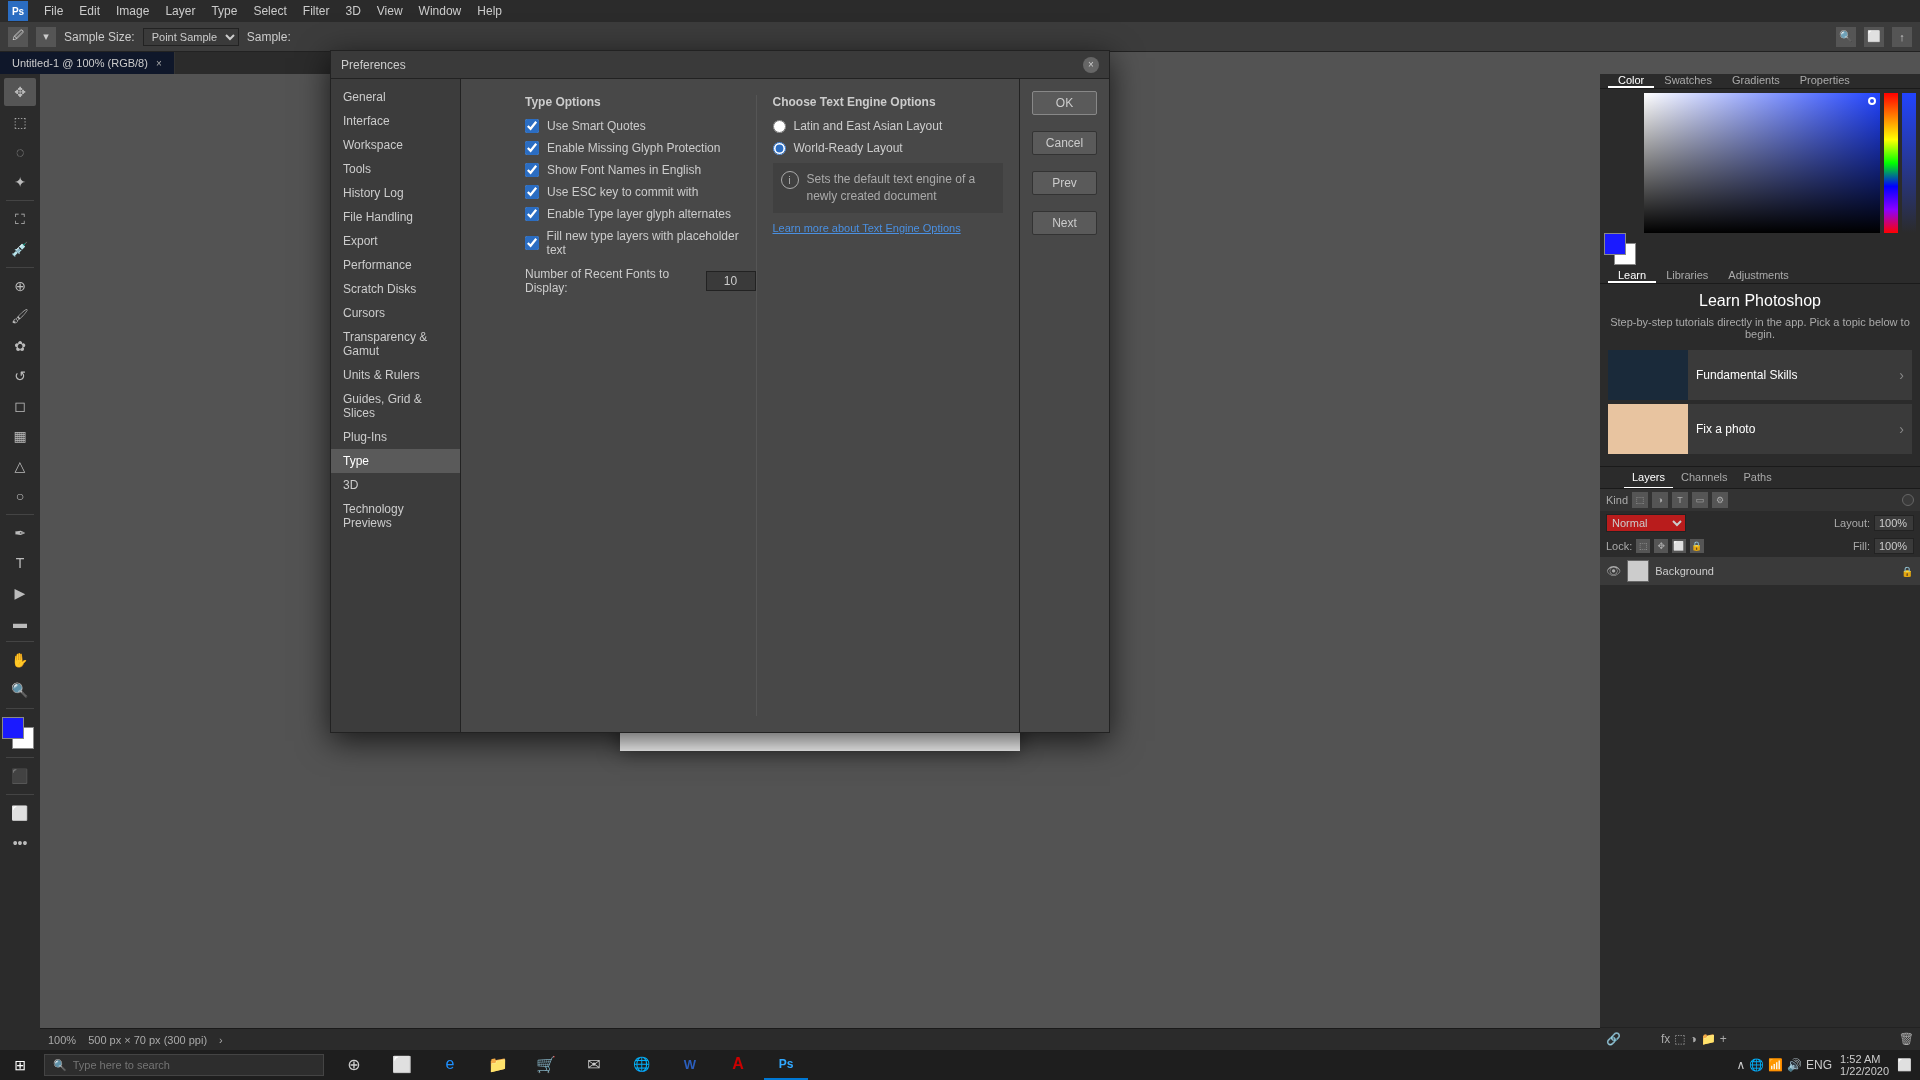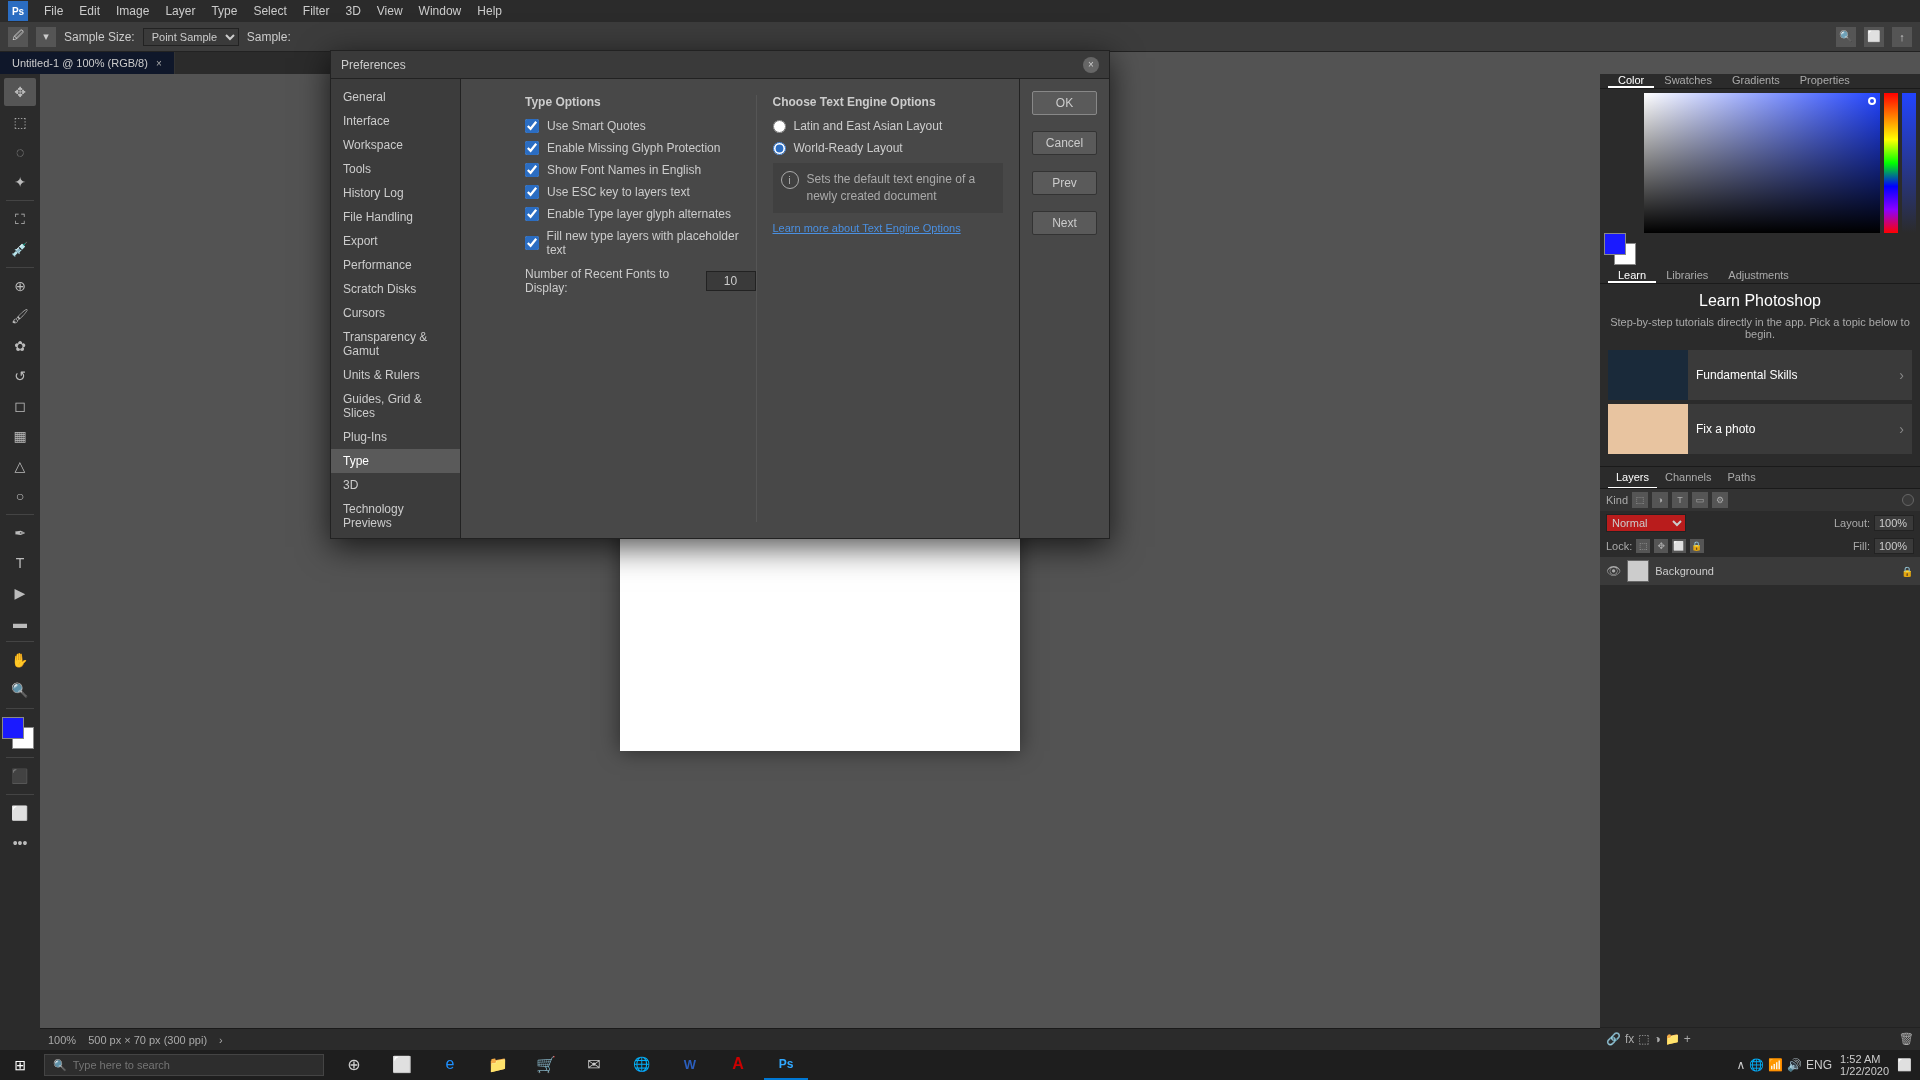--- a/index.html
+++ b/index.html
@@ -168,21 +168,21 @@
 
     
     .layers-panel {
       border-top: 1px solid #1a1a1a;
       display: flex;
       flex-direction: column;
       flex: 1;
     }
     .layers-tabs { display: flex; padding: 0 8px; background: #2b2b2b; border-bottom: 1px solid #1a1a1a; }
     .layers-tab { font-size: 11px; color: #aaa; padding: 4px 8px; cursor: pointer; }
-    .layers-tab.active { color: #fff; border-bottom: 1px solid #fff; }
+    .layers-tab.active { color: #fff; border-bottom: 1px solid #fff; margin-left: 16px; }
     .layers-filters { display: flex; align-items: center; padding: 3px 6px; gap: 4px; background: #333; }
     .layers-filter-icon { width: 16px; height: 16px; background: #555; display: flex; align-items: center; justify-content: center; font-size: 9px; color: #aaa; cursor: pointer; }
     .layers-controls { padding: 3px 6px; display: flex; align-items: center; gap: 4px; }
     .lock-icon { width: 14px; height: 14px; background: #555; display: flex; align-items: center; justify-content: center; font-size: 9px; color: #aaa; cursor: pointer; }
     .layer-row {
       display: flex;
       align-items: center;
       padding: 3px 6px;
       gap: 6px;
       background: #3a3a3a;
@@ -318,21 +318,21 @@
     .modal-close {
       width: 16px; height: 16px;
       background: #666;
       border-radius: 50%;
       display: flex; align-items: center; justify-content: center;
       cursor: pointer;
       font-size: 10px; color: #ccc;
     }
     .modal-body {
       display: flex;
-      height: 459px;
+      height: 653px;
       justify-content: space-between;
     }
     .modal-sidebar {
       width: 130px;
       background: #3c3c3c;
       border-right: 1px solid #222;
       padding: 6px 0;
       overflow-y: auto;
     }
     .modal-sidebar-item {
@@ -599,21 +599,21 @@
 
     <div class="layer-row">
       <span class="layer-visibility">👁</span>
       <div class="layer-thumb" style="background:#ccc;"></div>
       <span class="layer-name">Background</span>
       <span class="layer-lock">🔒</span>
     </div>
 
     <div style="display:flex;align-items:center;padding:4px 6px;gap:4px;margin-top:auto;border-top:1px solid #222;">
       <div style="font-size:12px;color:#aaa;cursor:pointer;">🔗</div>
-      <div style="font-size:12px;color:#aaa;cursor:pointer;">fx</div>
+      <div style="font-size:12px;color:#aaa;cursor:pointer;margin-left:36px;">fx</div>
       <div style="font-size:12px;color:#aaa;cursor:pointer;">⬚</div>
       <div style="font-size:12px;color:#aaa;cursor:pointer;">◑</div>
       <div style="font-size:12px;color:#aaa;cursor:pointer;">📁</div>
       <div style="font-size:12px;color:#aaa;cursor:pointer;">+</div>
       <div style="font-size:12px;color:#aaa;cursor:pointer;margin-left:auto;">🗑</div>
     </div>
   </div>
 </div>
 
 <div class="status-bar">
@@ -665,21 +665,21 @@
             <div class="option-row">
               <input type="checkbox" checked="" id="cb2" style="">
               <label for="cb2">Enable Missing Glyph Protection</label>
             </div>
             <div class="option-row">
               <input type="checkbox" checked="" id="cb3" style="">
               <label for="cb3">Show Font Names in English</label>
             </div>
             <div class="option-row">
               <input type="checkbox" checked="" id="cb4" style="">
-              <label for="cb4">Use ESC key to layers text</label>
+              <label for="cb4">Use ESC key to commit with</label>
             </div>
             <div class="option-row">
               <input type="checkbox" checked="" id="cb5" style="">
               <label for="cb5">Enable Type layer glyph alternates</label>
             </div>
             <div class="option-row">
               <input type="checkbox" checked="" id="cb6" style="">
               <label for="cb6">Fill new type layers with placeholder text</label>
             </div>
 

